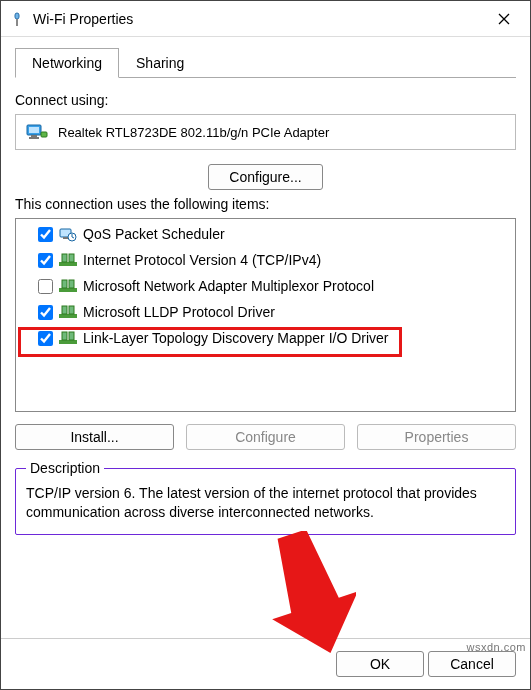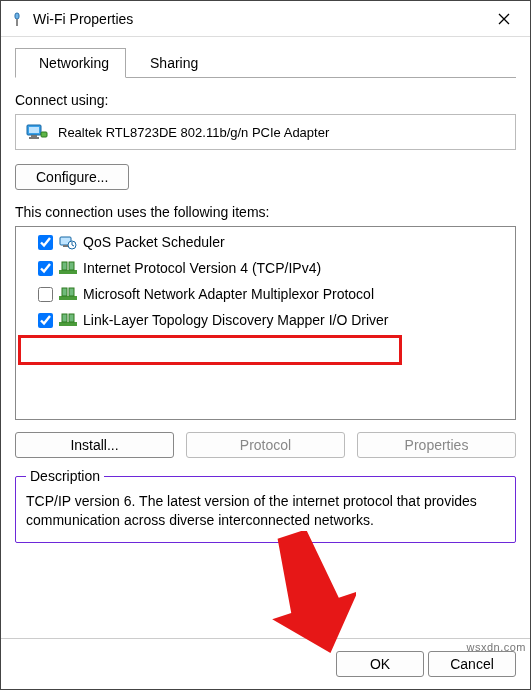--- a/index.html
+++ b/index.html
@@ -35,21 +35,21 @@
 
   .content {
     flex: 1;
     padding: 10px 14px 8px 14px;
     display: flex;
     flex-direction: column;
   }
 
   .tabs { display:flex; border-bottom:1px solid #aaa; margin-bottom: 14px; }
   .tab {
-    padding: 6px 16px 6px 23px;
+    padding: 6px 16px 6px 16px;
     font-size: 14px;
     border: 1px solid transparent;
     position: relative;
     top: 1px;
     cursor: default;
   }
   .tab.active {
     border: 1px solid #aaa;
     border-bottom: 1px solid #fff;
     background:#fff;
@@ -61,21 +61,21 @@
     border: 1px solid #bbb;
     background: #fff;
     padding: 8px 10px;
     display: flex;
     align-items: center;
     gap: 10px;
     margin-bottom: 14px;
   }
   .adapter-icon { width: 22px; height: 18px; }
 
-  .row-right { display:flex; justify-content:flex-start; margin-bottom: 14px; }
+  .row-right { display:flex; justify-content:center; margin-bottom: 6px; }
   button {
     font-family: inherit;
     font-size: 14px;
     padding: 4px 20px;
     background: #fdfdfd;
     border: 1px solid #888;
     border-radius: 3px;
     cursor: default;
   }
   button:disabled { color:#888; border-color:#bbb; }
@@ -231,28 +231,37 @@
             </svg></span>
           <span class="item-label">Microsoft Network Adapter Multiplexor Protocol</span>
         </div>
         <div class="item-row">
           <input type="checkbox" checked="" style="">
           <span class="net-icon"><svg width="18" height="16" viewBox="0 0 18 16">
               <rect x="0" y="10" width="18" height="4" fill="#4a9b3a"></rect>
               <rect x="3" y="2" width="5" height="8" fill="#6fb97a" stroke="#2c7a1e"></rect>
               <rect x="10" y="2" width="5" height="8" fill="#6fb97a" stroke="#2c7a1e"></rect>
             </svg></span>
+          <span class="item-label">Microsoft LLDP Protocol Driver</span>
+        </div>
+        <div class="item-row">
+          <input type="checkbox" checked="" style="">
+          <span class="net-icon"><svg width="18" height="16" viewBox="0 0 18 16">
+              <rect x="0" y="10" width="18" height="4" fill="#4a9b3a"></rect>
+              <rect x="3" y="2" width="5" height="8" fill="#6fb97a" stroke="#2c7a1e"></rect>
+              <rect x="10" y="2" width="5" height="8" fill="#6fb97a" stroke="#2c7a1e"></rect>
+            </svg></span>
           <span class="item-label">Link-Layer Topology Discovery Mapper I/O Driver</span>
         </div>
         <div class="highlight-box" style="left:2px; top:108px; width:384px; height:30px;"></div>
     </div>
 
     <div class="three-btns">
       <button>Install...</button>
-      <button disabled="">Protocol</button>
+      <button disabled="">Configure</button>
       <button disabled="">Properties</button>
     </div>
 
     <fieldset class="desc">
       <legend>Description</legend>
       <div class="desc-text">TCP/IP version 6. The latest version of the internet protocol that provides communication across diverse interconnected networks.</div>
     </fieldset>
 
   </div>
 

